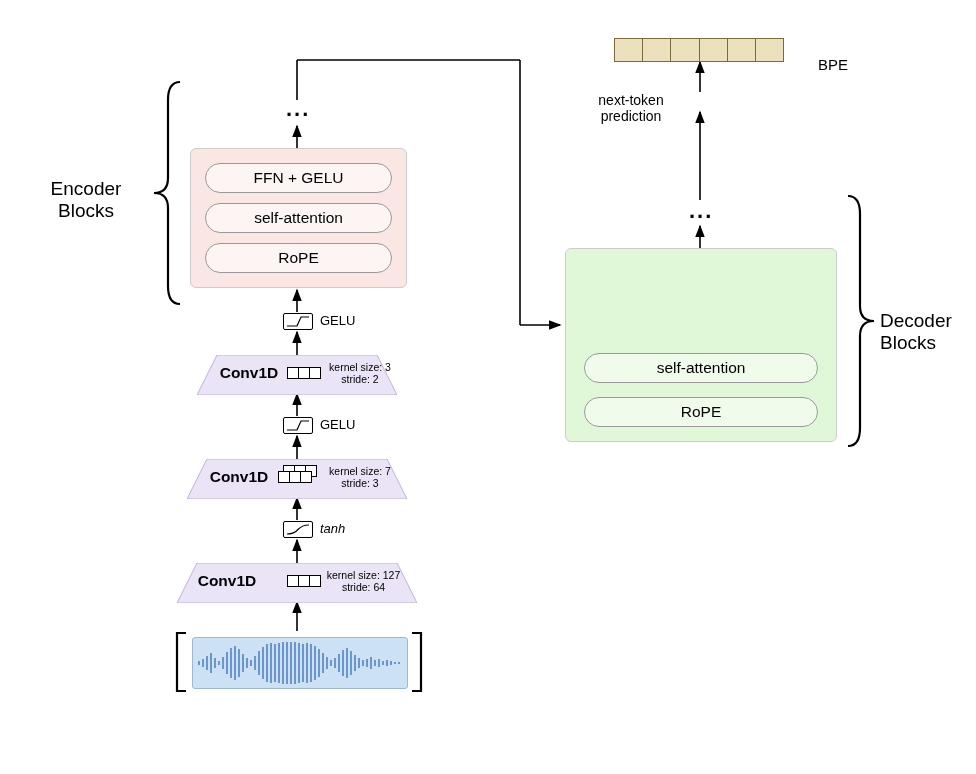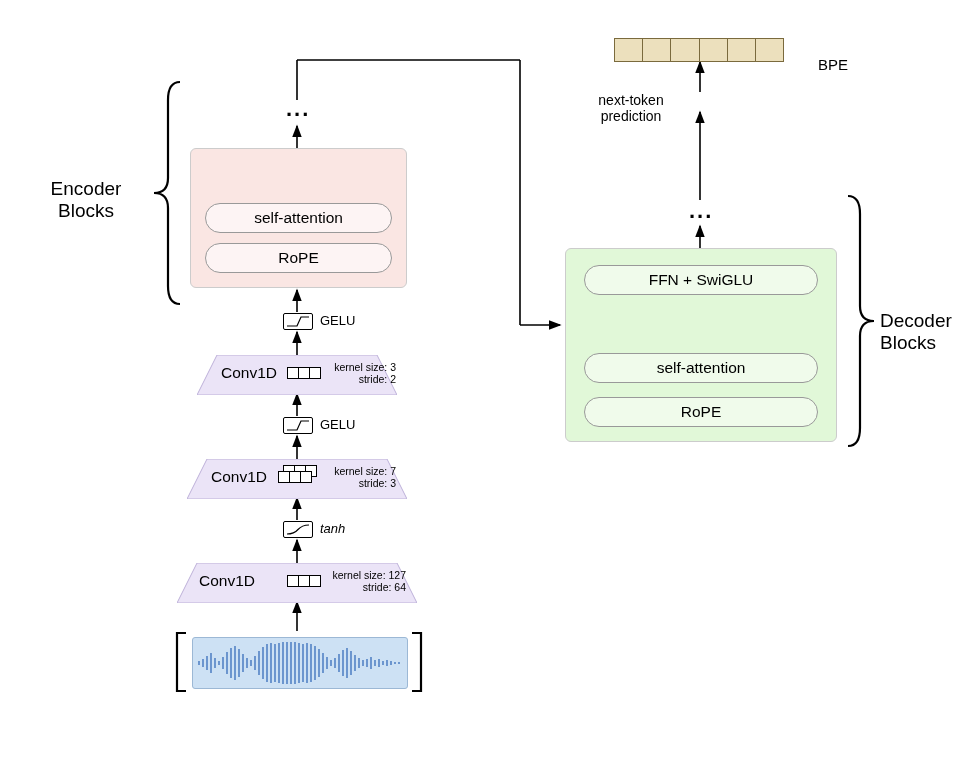--- a/index.html
+++ b/index.html
@@ -40,41 +40,42 @@
     background: #f0fbeb;
     border: 1px solid #999;
     border-radius: 16px;
     text-align: center;
     font-size: 15.5px;
     line-height: 28px;
     height: 28px;
   }
   .conv-trap {
     text-align: center;
+    font-weight: bold;
   }
   .conv-trap svg { display:block; }
   .conv-label {
     position: absolute;
     font-size: 15.5px;
     top: 10px;
     left: 0;
     width: 100%;
     text-align: center;
   }
   .act-box {
     width: 28px; height: 15px;
     border: 1px solid #000;
     border-radius: 2px;
     background: #fff;
   }
   .act-label { font-size: 13px; text-align: center; }
   .kernel-label {
     font-size: 10.5px;
     line-height: 12px;
-    text-align: right;
+    text-align: center;
   }
   .audio-box {
     background: #cde1f4;
     border: 1px solid #9cb8d5;
     border-radius: 3px;
   }
   .bracket { fill:none; stroke:#000; stroke-width:2.2; }
   .bpe-cell {
     border-right: 1px solid #7a6a3d;
     height: 100%;
@@ -151,20 +152,21 @@
 
   <div class="abs label-big" style="left:36px; top:178px; width:100px; white-space:pre-line;">Encoder
 Blocks</div>
   <svg class="abs" style="left:148px; top:78px;" width="40" height="230">
     <path class="bracket" d="M32,4 Q20,4 20,22 L20,100 Q20,115 6,115 Q20,115 20,130 L20,208 Q20,226 32,226"></path>
   </svg>
 
   <div class="abs ellipsis" style="left:286px; top:96px;">...</div>
 
   <div class="abs enc-block" style="left:190px; top:148px; width:215px; height:138px;">
+    <div class="enc-item" style="position:absolute; left:14px; top:14px; width:185px;">FFN + GELU</div>
     <div class="enc-item" style="position:absolute; left:14px; top:54px; width:185px;">self-attention</div>
     <div class="enc-item" style="position:absolute; left:14px; top:94px; width:185px;">RoPE</div>
   </div>
 
   <div class="abs act-box" style="left:283px; top:313px;">
     <svg width="28" height="15" viewBox="0 0 28 15">
         <path d="M3,12 L13,12 L17,3 L25,3" fill="none" stroke="#000" stroke-width="1.2"></path>
       </svg>
   </div>
   <div class="abs act-label" style="left:320px; top:313px;">GELU</div>
@@ -311,21 +313,20 @@
     <div class="bpe-cell" style="flex:1"></div>
   </div>
   <div class="abs label" style="left:818px; top:56px; font-size:15px;">BPE</div>
 
   <div class="abs" style="left:585px; top:92px; width:92px; font-size:14px; line-height:16px; text-align:center; white-space:pre-line;">next-token
 prediction</div>
 
   <div class="abs ellipsis" style="left:689px; top:198px;">...</div>
 
   <div class="abs dec-block" style="left:565px; top:248px; width:270px; height:192px;">
-    <div class="dec-item" style="position:absolute; left:18px; top:16px; width:232px;">FFN + SwiGLU</div>
     <div class="dec-item" style="position:absolute; left:18px; top:104px; width:232px;">self-attention</div>
     <div class="dec-item" style="position:absolute; left:18px; top:148px; width:232px;">RoPE</div>
   </div>
 
   <svg class="abs" style="left:842px; top:192px;" width="40" height="258">
     <path class="bracket" d="M6,4 Q18,4 18,22 L18,114 Q18,129 32,129 Q18,129 18,144 L18,236 Q18,254 6,254"></path>
   </svg>
   <div class="abs label-big" style="left:880px; top:298px; width:90px; white-space:pre-line; text-align:left;margin-top:12px;">Decoder
 Blocks</div>
 

